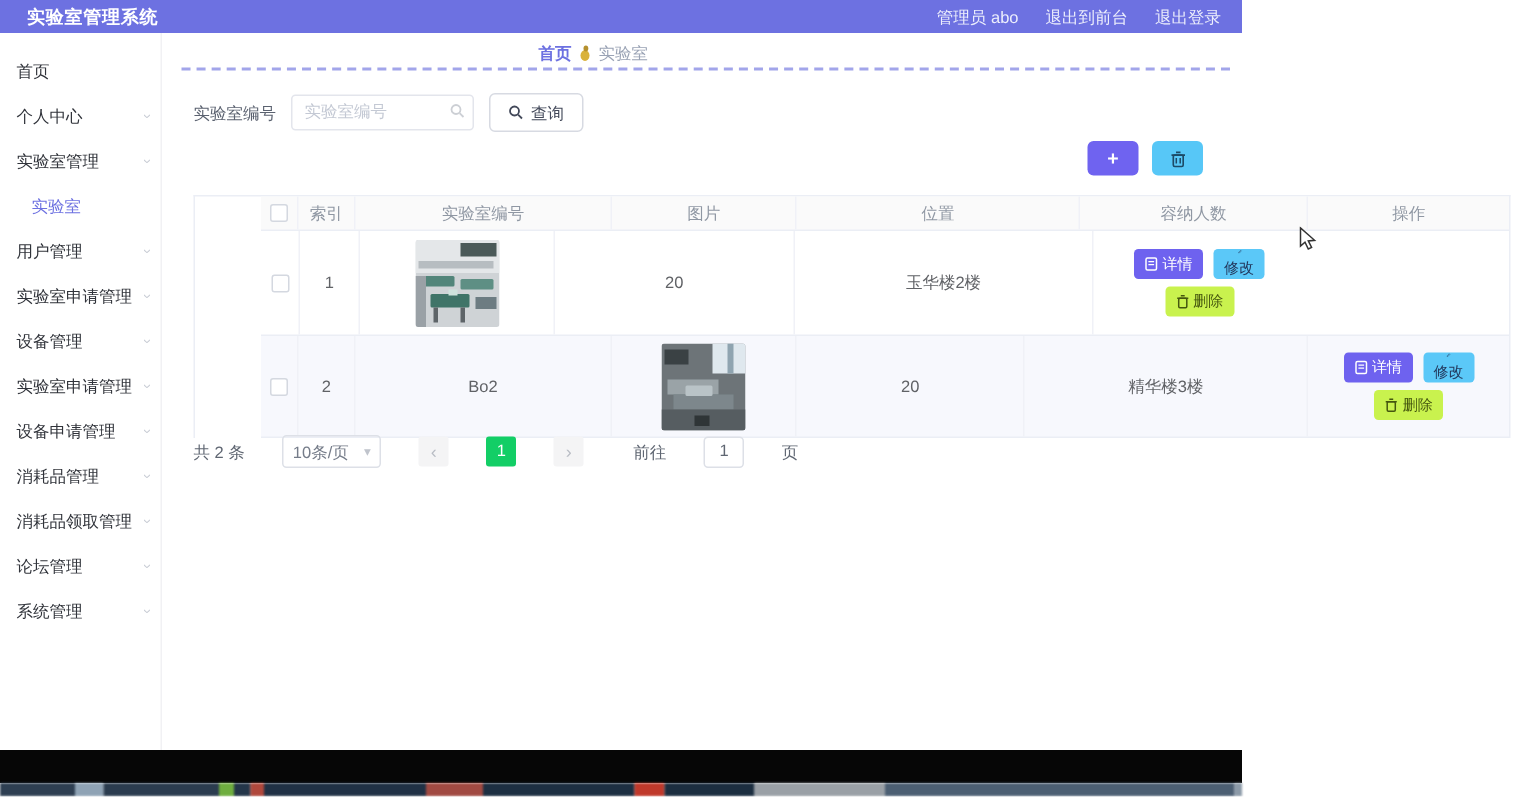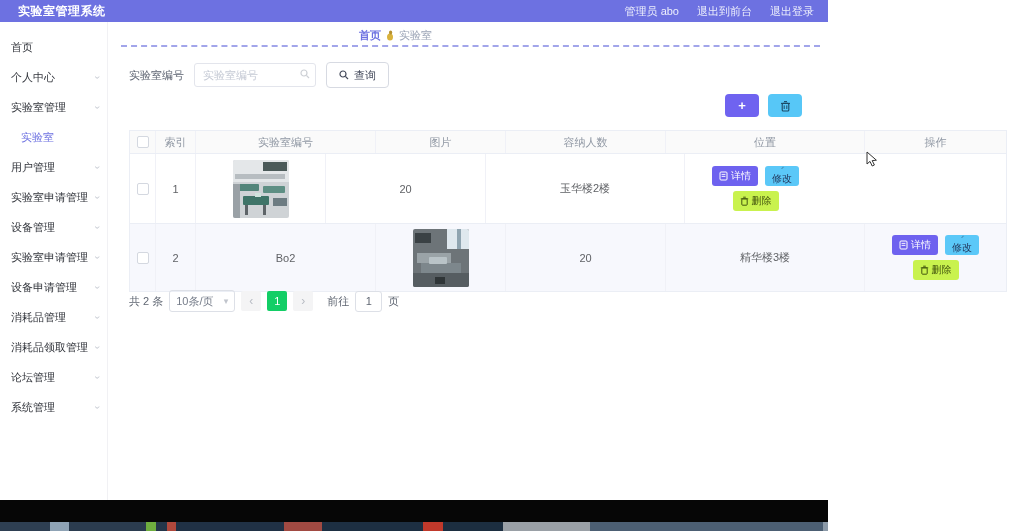--- a/index.html
+++ b/index.html
@@ -44,21 +44,21 @@
     background:#fff; border:1px solid #d7dae2; border-radius:4px; font-size:11px; color:#43495a; cursor:pointer; }
 
   .toolbar { position:absolute; top:72px; right:26px; display:flex; gap:9px; }
   .tb-btn { width:34px; height:23px; border-radius:4px; border:none; display:flex;
     align-items:center; justify-content:center; cursor:pointer; font-size:13px; }
   .tb-add { background:#6f63f0; color:#fff; font-weight:bold; }
   .tb-del { background:#57c7f7; color:#1d4a66; }
 
   
   .table { position:absolute; left:20px; top:108px; width:878px; font-size:11px; color:#606266;
-    border:1px solid #ebeef5; border-bottom:none; }
+    border:1px solid #ebeef5; border-bottom:none;padding-left:44px; }
   .t-row { display:flex; border-bottom:1px solid #ebeef5; align-items:stretch; }
   .t-head { background:#fafafa; color:#8f97a3; height:23px; }
   .t-cell { display:flex; align-items:center; justify-content:center; border-right:1px solid #f0f1f7;
     text-align:center; padding:2px; }
   .t-cell:last-child { border-right:none; }
   .c0 { width:26px; } .c1 { width:40px; } .c2 { width:180px; } .c3 { width:130px; }
   .c4 { width:160px; } .c5 { width:199px; } .c6 { width:141px; }
   .r1 { height:70px; background:#fff; }
   .r2 { height:68px; background:#f7f8fd; }
   .checkbox { width:12px; height:12px; border:1px solid #d4d8e0; border-radius:2px; background:#fff; cursor:pointer; }
@@ -66,21 +66,21 @@
 
   .actions { display:flex; flex-direction:column; align-items:center; gap:5px; }
   .act-line { display:flex; gap:7px; }
   .a-btn { height:20px; padding:0 7px; border:none; border-radius:3px; font-size:10px;
     display:inline-flex; align-items:center; gap:3px; cursor:pointer; }
   .a-detail { background:#6e62ef; color:#fff;text-align:right; }
   .a-edit { background:#5bc8f8; color:#23395e;flex-direction:column; }
   .a-delete { background:#c9f24e; color:#45570f; }
 
   
-  .pagination { position:absolute; left:20px; top:268px; display:flex; align-items:center; gap:6px;
+  .pagination { position:absolute; left:20px; top:268px; display:flex; align-items:center; gap:25px;
     font-size:11px; color:#5f6672; }
   .pg-select { width:66px; height:22px; border:1px solid #dde0e7; border-radius:3px; display:flex;
     align-items:center; justify-content:space-between; padding:0 6px; color:#757c89; cursor:pointer; }
   .pg-select .arrow { color:#c0c4cc; font-size:9px; }
   .pg-btn { width:20px; height:20px; border-radius:2px; display:flex; align-items:center; justify-content:center;
     background:#f4f4f5; color:#b8bcc4; font-size:12px; cursor:pointer; }
   .pg-page { width:20px; height:20px; border-radius:2px; display:flex; align-items:center; justify-content:center;
     background:#13ce66; color:#fff; font-size:11px; cursor:pointer; }
   .pg-goto-input { width:27px; height:21px; border:1px solid #dde0e7; border-radius:3px;
     text-align:center; font-size:11px; color:#5f6672; outline:none; }
@@ -208,22 +208,22 @@
     </div>
 
     <div class="table">
       <div class="t-row t-head">
         <div class="t-cell c0">
             <span class="checkbox"></span>
           </div>
         <div class="t-cell c1">索引</div>
         <div class="t-cell c2">实验室编号</div>
         <div class="t-cell c3">图片</div>
+        <div class="t-cell c5">位置</div>
         <div class="t-cell c4">容纳人数</div>
-        <div class="t-cell c5">位置</div>
         <div class="t-cell c6">操作</div>
       </div>
 
       <div class="t-row r1">
         <div class="t-cell c0">
             <span class="checkbox"></span>
           </div>
         <div class="t-cell c1">1</div>
         <div class="t-cell c3">
           <svg class="thumb" viewBox="0 0 56 58">

